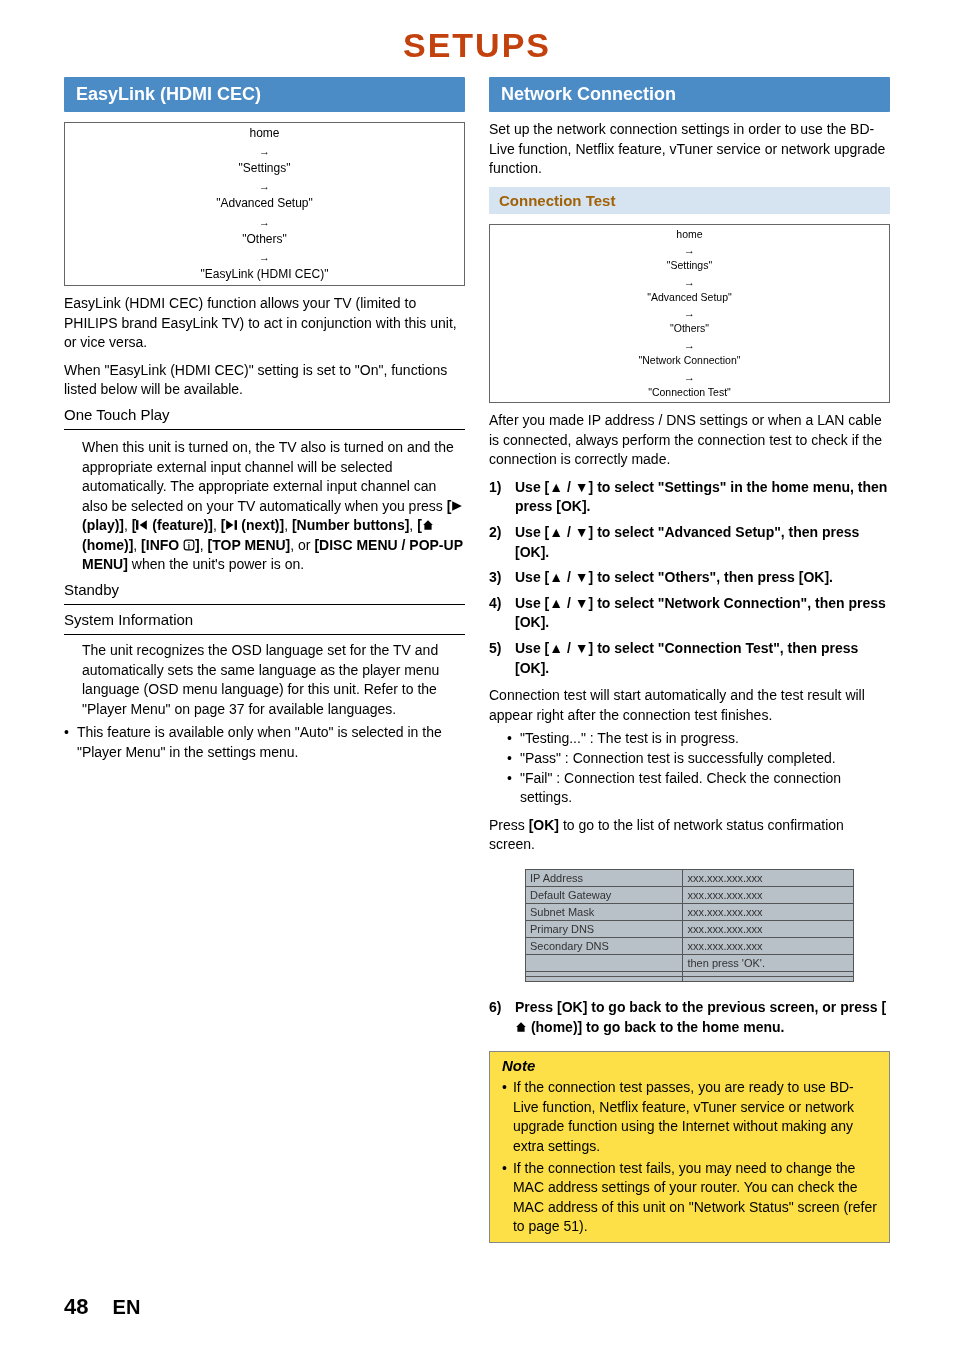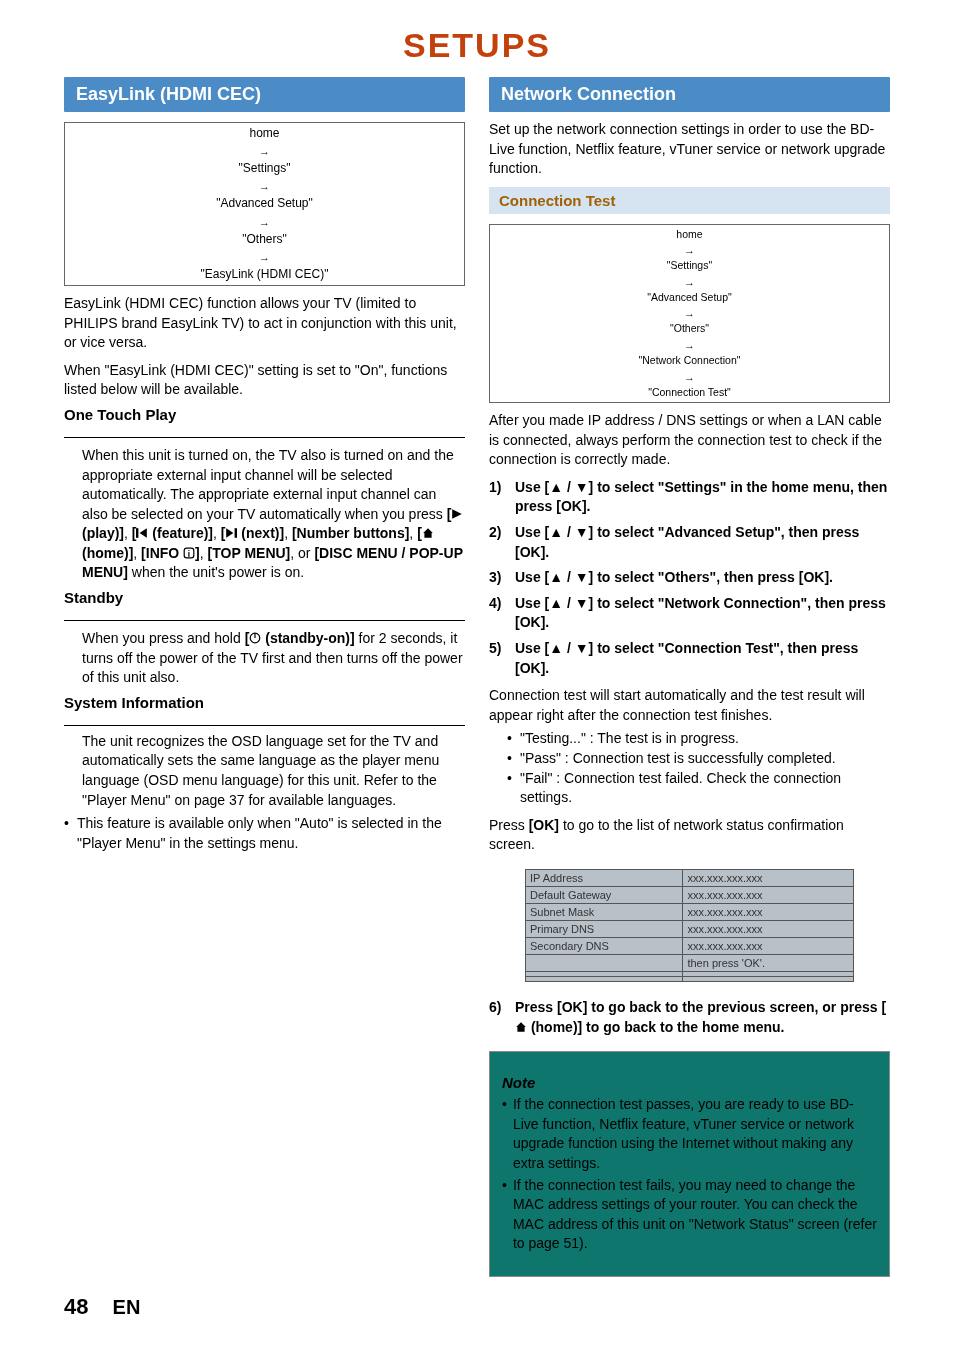--- a/index.html
+++ b/index.html
@@ -54,24 +54,24 @@
   }
   .breadcrumb .bc-item { text-align: center; line-height: 1.1; }
   .breadcrumb .arrow::before { content: "→"; font-size: 11px; }
   .body-text {
     font-size: 14px;
     line-height: 1.4;
     margin-top: 8px;
   }
   .bold { font-weight: bold; }
   .h3 {
-    font-weight: bold;
+    font-weight: normal;
     font-size: 15px;
     border-bottom: 1px solid #000;
-    padding-bottom: 14px;
+    padding-bottom: 6px;
     margin-top: 6px;
   }
   .indent { margin-left: 18px; }
   .step-list { margin-top: 8px; }
   .step {
     display: flex;
     gap: 6px;
     font-size: 14px;
     line-height: 1.4;
     margin-top: 6px;
@@ -96,22 +96,22 @@
   }
   .status-table td {
     border: 1px solid #555;
     background: #b8c0c8;
     padding: 2px 4px;
     color: #333;
   }
   .status-table td:first-child { width: 48%; }
   .note-box {
     border: 1px solid #888;
-    background: #0f766e;
-    padding: 22px 12px;
+    background: #fde047;
+    padding: 5px 12px;
     margin-top: 14px;
     font-size: 14px;
   }
   .note-title {
     font-weight: bold;
     font-style: italic;
     font-size: 15px;
     margin-bottom: 4px;
   }
   .note-bullet {
@@ -176,28 +176,20 @@
             <polygon points="5,1 9,5 8,5 8,9 2,9 2,5 1,5"></polygon>
           </svg> <span>(home)]</span></span>,
       <span class="bold"><span>[INFO </span><svg class="inline" viewBox="0 0 10 10">
             <rect x="1" y="1" width="8" height="8" rx="2" fill="none" stroke="#000"></rect>
             <text x="5" y="8" font-size="7" text-anchor="middle">i</text>
           </svg><span>]</span></span>,
       <span class="bold">[TOP MENU]</span><span>, or </span><span class="bold">[DISC MENU / POP-UP MENU]</span><span> when the unit's power is on.</span>
     </div>
 
     <div class="h3">Standby</div>
-    <div class="body-text indent">
-      <span>When you press and hold </span>
-      <span class="bold">[<svg class="inline" viewBox="0 0 10 10">
-            <circle cx="5" cy="5" r="4" fill="none" stroke="#000"></circle>
-            <line x1="5" y1="1" x2="5" y2="5" stroke="#000"></line>
-          </svg> <span>(standby-on)]</span></span>
-      <span> for 2 seconds, it turns off the power of the TV first and then turns off the power of this unit also.</span>
-    </div>
 
     <div class="h3">System Information</div>
     <div class="indent" style="margin-top:6px;">
       <div class="body-text" style="margin-top:2px;">The unit recognizes the OSD language set for the TV and automatically sets the same language as the player menu language (OSD menu language) for this unit. Refer to the "Player Menu" on page 37 for available languages.</div>
     </div>
     <div class="bullet" style="margin-left:0; margin-top:4px;">
       <span>This feature is available only when "Auto" is selected in the "Player Menu" in the settings menu.</span>
     </div>
   </div>
 

